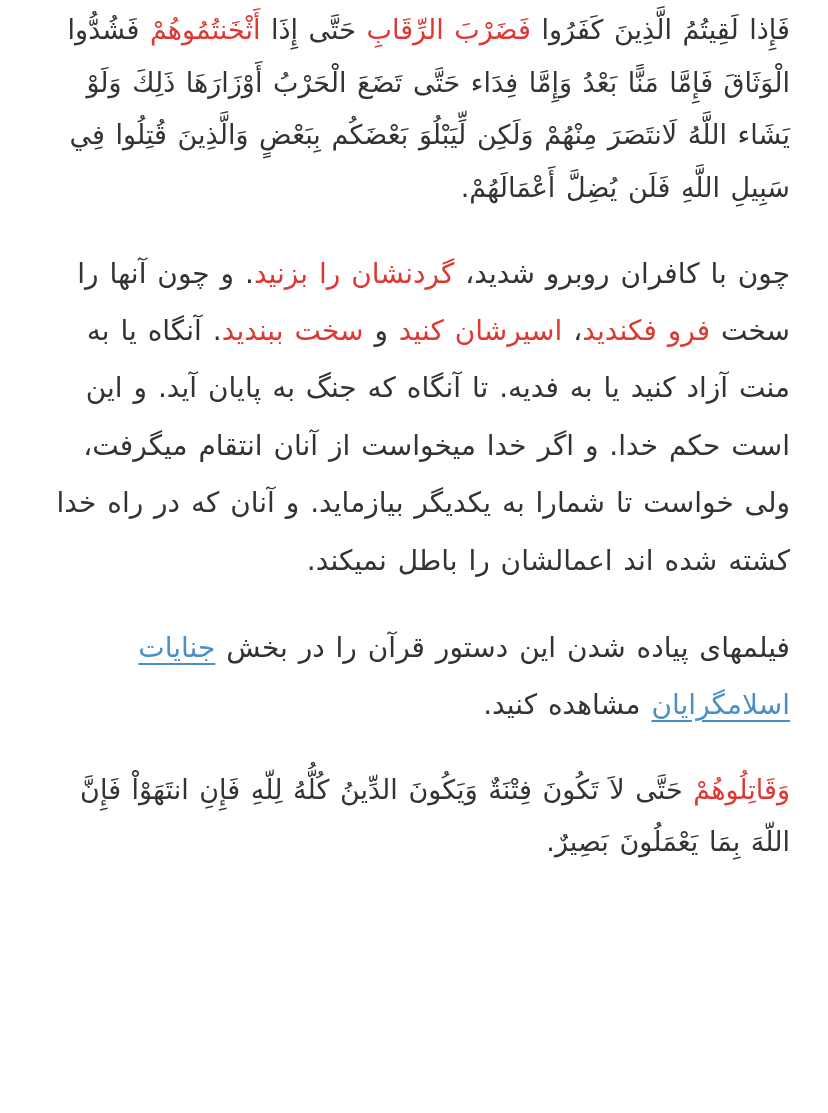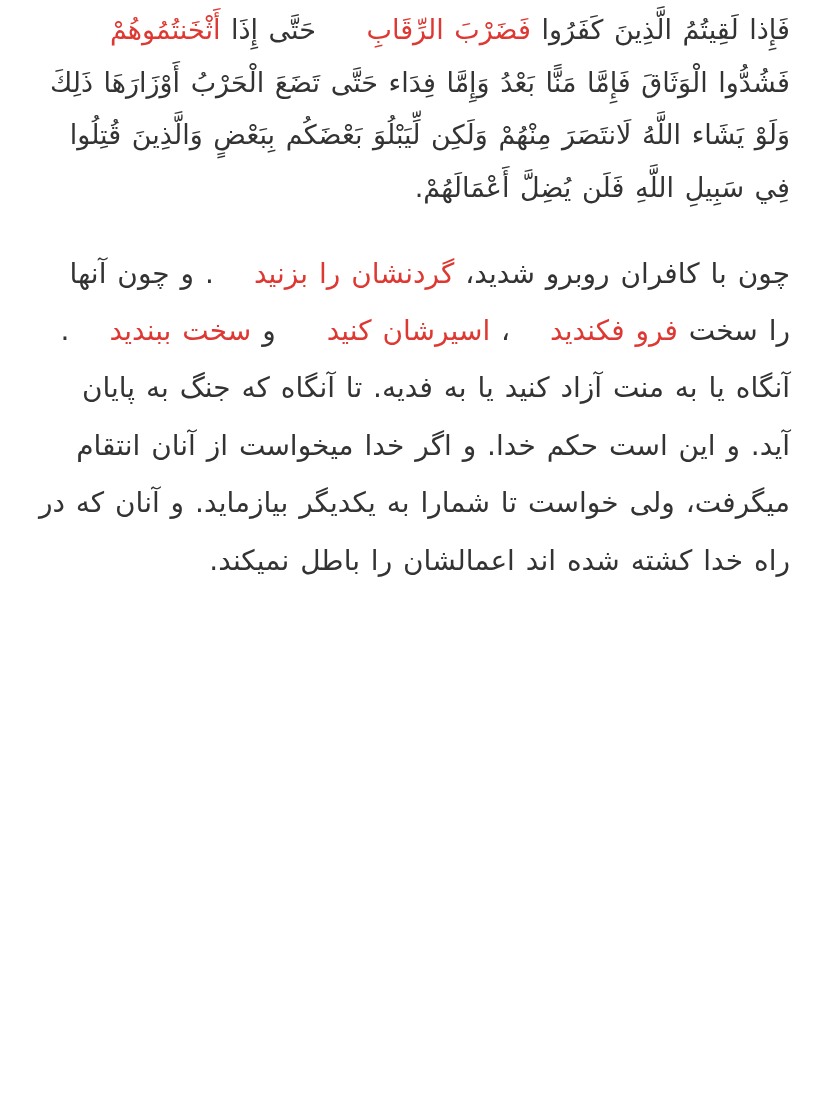--- a/index.html
+++ b/index.html
@@ -33,36 +33,37 @@
   .persian {
     font-size: 28px;
     line-height: 2.05;
     text-align: right;
   }
   .run-normal {
     color: var(--text, #333333);
   }
   .run-red {
     color: var(--red, #de3832);
-    margin-left: 40px;
   }
   .run-link, a.run-link {
     color: var(--link, #4a90c4);
     text-decoration: underline;
     text-underline-offset: 6px;
     cursor: pointer;
   }
   .link-line {
     margin-top: 14px;
   }
 </style>
 </head>
 <body>
 
 <div class="page">
   <p class="arabic"><span class="run-normal">فَإِذا لَقِيتُمُ الَّذِينَ كَفَرُوا </span><span class="run-red">فَضَرْبَ الرِّقَابِ</span><span class="run-normal"> حَتَّى إِذَا </span><span class="run-red">أَثْخَنتُمُوهُمْ</span><span class="run-normal"> فَشُدُّوا الْوَثَاقَ فَإِمَّا مَنًّا بَعْدُ وَإِمَّا فِدَاء حَتَّى تَضَعَ الْحَرْبُ أَوْزَارَهَا ذَلِكَ وَلَوْ يَشَاء اللَّهُ لَانتَصَرَ مِنْهُمْ وَلَكِن لِّيَبْلُوَ بَعْضَكُم بِبَعْضٍ وَالَّذِينَ قُتِلُوا فِي سَبِيلِ اللَّهِ فَلَن يُضِلَّ أَعْمَالَهُمْ.</span></p>
 
   <p class="persian"><span class="run-normal">چون با کافران روبرو شدید، </span><span class="run-red">گردنشان را بزنید</span><span class="run-normal">. و چون آنها را سخت </span><span class="run-red">فرو فکندید</span><span class="run-normal">، </span><span class="run-red">اسیرشان کنید</span><span class="run-normal"> و </span><span class="run-red">سخت ببندید</span><span class="run-normal">. آنگاه یا به منت آزاد کنید یا به فدیه. تا آنگاه که جنگ به پایان آید. و این است حکم خدا. و اگر خدا میخواست از آنان انتقام میگرفت، ولی خواست تا شمارا به یکدیگر بیازماید. و آنان که در راه خدا کشته شده اند اعمالشان را باطل نمیکند.</span></p>
 
+  <p class="persian"><span class="run-normal">فیلمهای پیاده شدن این دستور قرآن را در بخش </span><a href="#" class="run-link">جنایات اسلامگرایان</a><span class="run-normal"> مشاهده کنید.</span></p>
 
 
+  <p class="arabic"><span class="run-red">وَقَاتِلُوهُمْ</span><span class="run-normal"> حَتَّى لاَ تَكُونَ فِتْنَةٌ وَيَكُونَ الدِّينُ كُلُّهُ لِلّهِ فَإِنِ انتَهَوْاْ فَإِنَّ اللّهَ بِمَا يَعْمَلُونَ بَصِيرٌ.</span></p>
 
 </div>
 
 </body></html>

